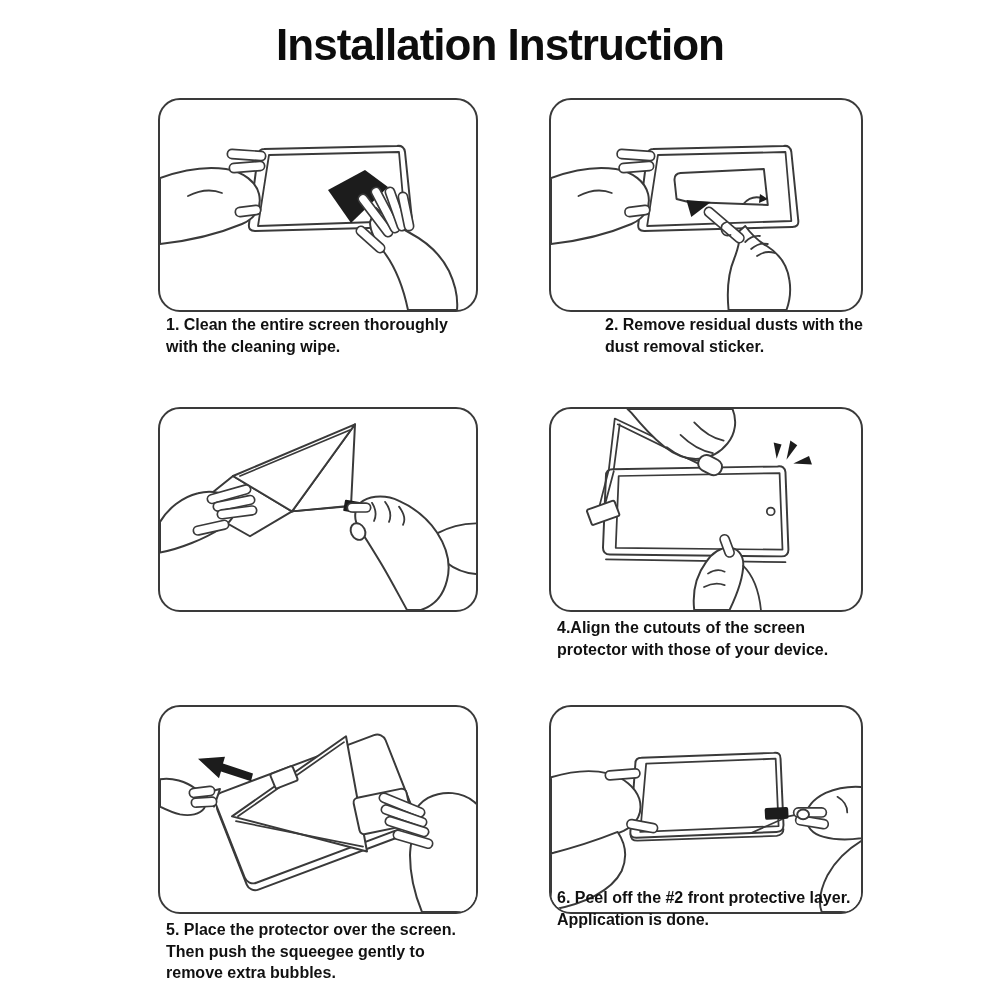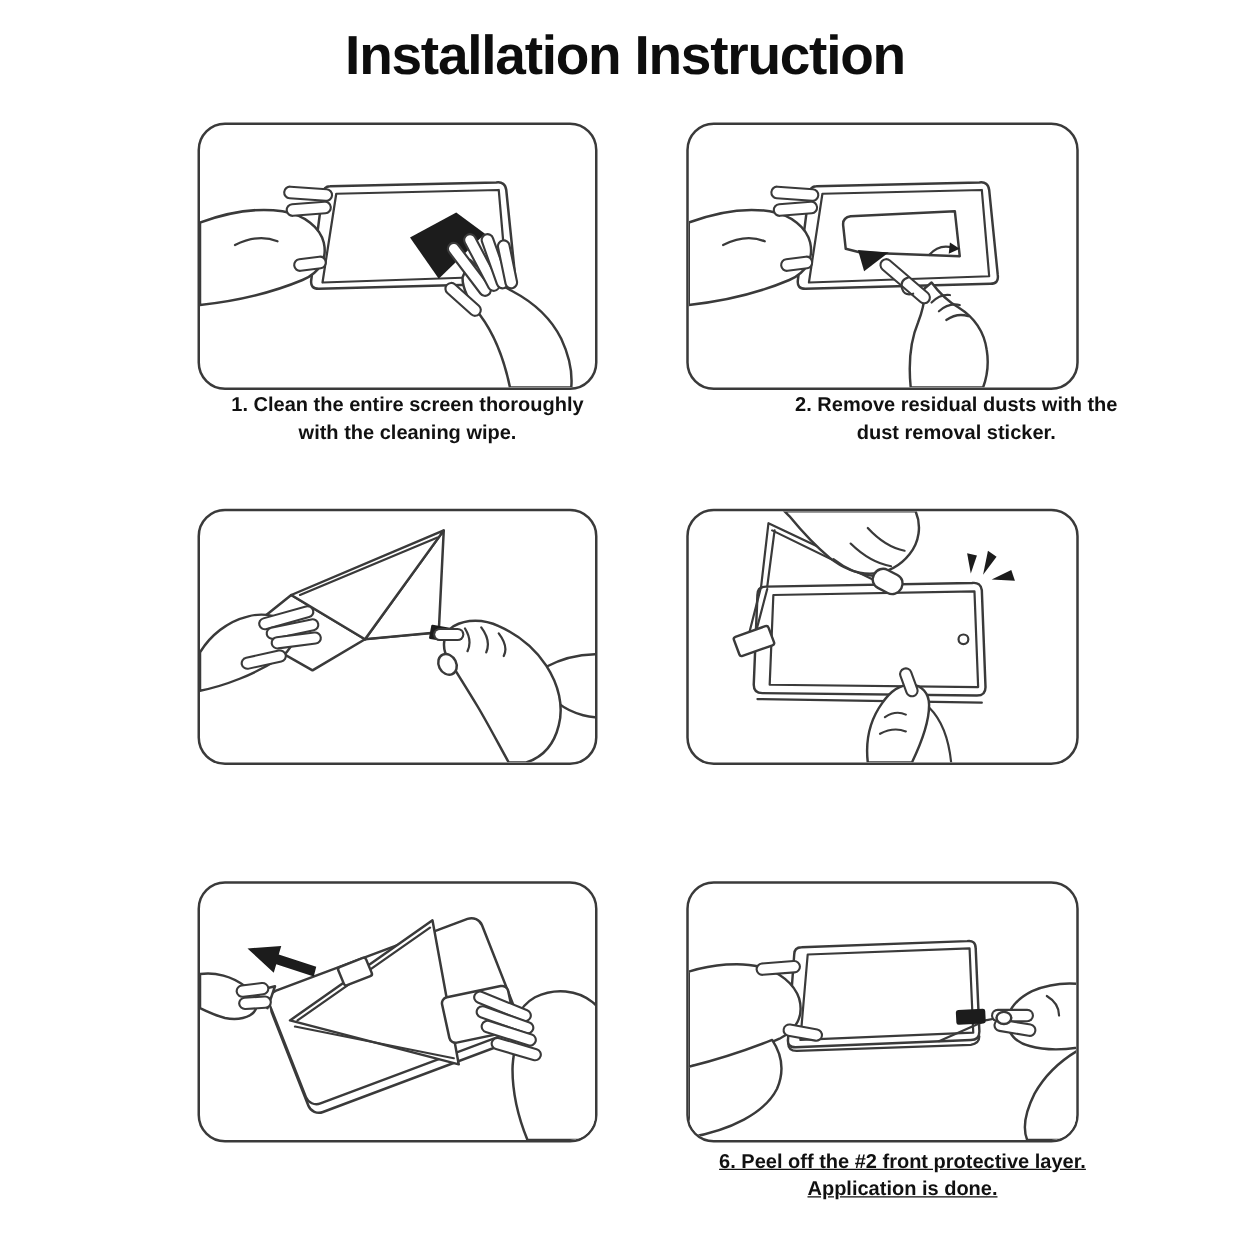--- a/index.html
+++ b/index.html
@@ -1,21 +1,21 @@
 <!DOCTYPE html>
 <html><head>
 <meta charset="utf-8">
 <style>
   html,body{margin:0;padding:0;background:#ffffff;width:1000px;height:1000px;overflow:hidden;}
   .sheet{position:relative;width:1000px;height:828px;background:#fff;font-family:"Liberation Sans",sans-serif;}
   .title{position:absolute;top:20px;left:0;right:0;text-align:center;
          font-size:44px;font-weight:bold;letter-spacing:-1px;color:#0d0d0d;}
   .panel{position:absolute;border:2.5px solid #3a3a3a;border-radius:22px;background:#fff;overflow:hidden;}
   .panel svg{position:absolute;left:0;top:0;width:100%;height:100%;}
-  .caption{position:absolute;font-size:16px;font-weight:bold;color:#111;line-height:1.35;white-space:pre-line;text-align:center;}
+  .caption{position:absolute;font-size:16px;font-weight:bold;color:#111;line-height:1.35;white-space:pre-line;}
   
   .wh{fill:#ffffff;stroke:#3a3a3a;stroke-width:2;stroke-linejoin:round;}
   .ln{fill:none;stroke:#3a3a3a;stroke-width:1.8;stroke-linejoin:round;stroke-linecap:round;}
   .bk{fill:#1c1c1c;stroke:none;}
   .fo{fill:none;stroke:#3a3a3a;stroke-width:11;stroke-linecap:round;}
   .fi{fill:none;stroke:#ffffff;stroke-width:7.6;stroke-linecap:round;}
 </style>
 </head>
 <body>
 
@@ -149,20 +149,22 @@
           <path class="fi" d="M182,150 L177,136"></path>
         <path class="ln" d="M160,172 q9,-6 17,-2 M156,186 q11,-6 21,-2 M196,164 C206,174 212,190 214,210"></path>
       </g>
       <g>
         <polygon class="bk" points="227,35 235,37 230,52"></polygon>
         <polygon class="bk" points="244,33 251,38 240,53"></polygon>
         <polygon class="bk" points="263,49 266,58 247,57"></polygon>
       </g>
     </svg>
   </div>
+  <div class="caption" style="left:557px;top:617px;width:320px;">4.Align the cutouts of the screen
+protector with those of your device.</div>
 
   <div class="panel" style="left:158px;top:705px;width:316px;height:205px;">
     <svg viewBox="0 0 316 210" preserveAspectRatio="none">
       <g>
         <rect class="wh" x="66" y="62" width="182" height="99" rx="9" transform="rotate(-21 157 111)"></rect>
         <rect class="wh" x="64" y="55" width="182" height="99" rx="9" transform="rotate(-21 155 104)"></rect>
       </g>
       <g>
         <path class="wh" d="M72,112 L186,30 L207,148 Z"></path>
         <path class="ln" d="M78,112 L184,36 M76,117 L203,143"></path>
@@ -184,20 +186,23 @@
           <path class="fi" d="M260,108 L224,93"></path>
         <path class="fo" d="M262,118 L226,105"></path>
           <path class="fi" d="M262,118 L226,105"></path>
         <path class="fo" d="M264,128 L230,117"></path>
           <path class="fi" d="M264,128 L230,117"></path>
         <path class="fo" d="M268,140 L238,131"></path>
           <path class="fi" d="M268,140 L238,131"></path>
       </g>
     </svg>
   </div>
+  <div class="caption" style="left:166px;top:919px;width:320px;">5. Place the protector over the screen.
+Then push the squeegee gently to
+remove extra bubbles.</div>
 
   <div class="panel" style="left:549px;top:705px;width:310px;height:205px;">
     <svg viewBox="0 0 316 210" preserveAspectRatio="none">
       <g>
         <path class="ln" d="M81,130 Q81,137 88,137 L230,132 Q237,131 237,125"></path>
         <path class="wh" d="M92,52 L227,47 Q234,46 234,53 L237,121 Q237,128 230,128 L87,134 Q80,134 81,127 L86,58 Q86,52 92,52 Z"></path>
         <path class="ln" d="M97,58 L229,53 L232,122 L91,128 Z"></path>
       </g>
       <path class="ln" d="M204,129 L240,113 M242,112 L252,110"></path>
       <rect class="bk" x="218" y="103" width="24" height="12" rx="2" transform="rotate(-3 230 109)"></rect>
@@ -214,16 +219,16 @@
         <path class="wh" d="M330,130 C308,140 292,154 282,172 C274,188 272,200 276,210 L330,210 Z"></path>
         <path class="fo" d="M276,108 L252,108"></path>
           <path class="fi" d="M276,108 L252,108"></path>
         <path class="fo" d="M278,120 L254,116"></path>
           <path class="fi" d="M278,120 L254,116"></path>
         <ellipse class="wh" cx="257" cy="110" rx="6" ry="5"></ellipse>
         <path class="ln" d="M292,92 q10,6 10,16"></path>
       </g>
     </svg>
   </div>
-  <div class="caption" style="left:557px;top:919px;width:330px;text-decoration:underline;">6. Peel off the #2 front protective layer.
+  <div class="caption" style="left:557px;top:887px;width:330px;">6. Peel off the #2 front protective layer.
 Application is done.</div>
 
 </div>
 
 </body></html>

